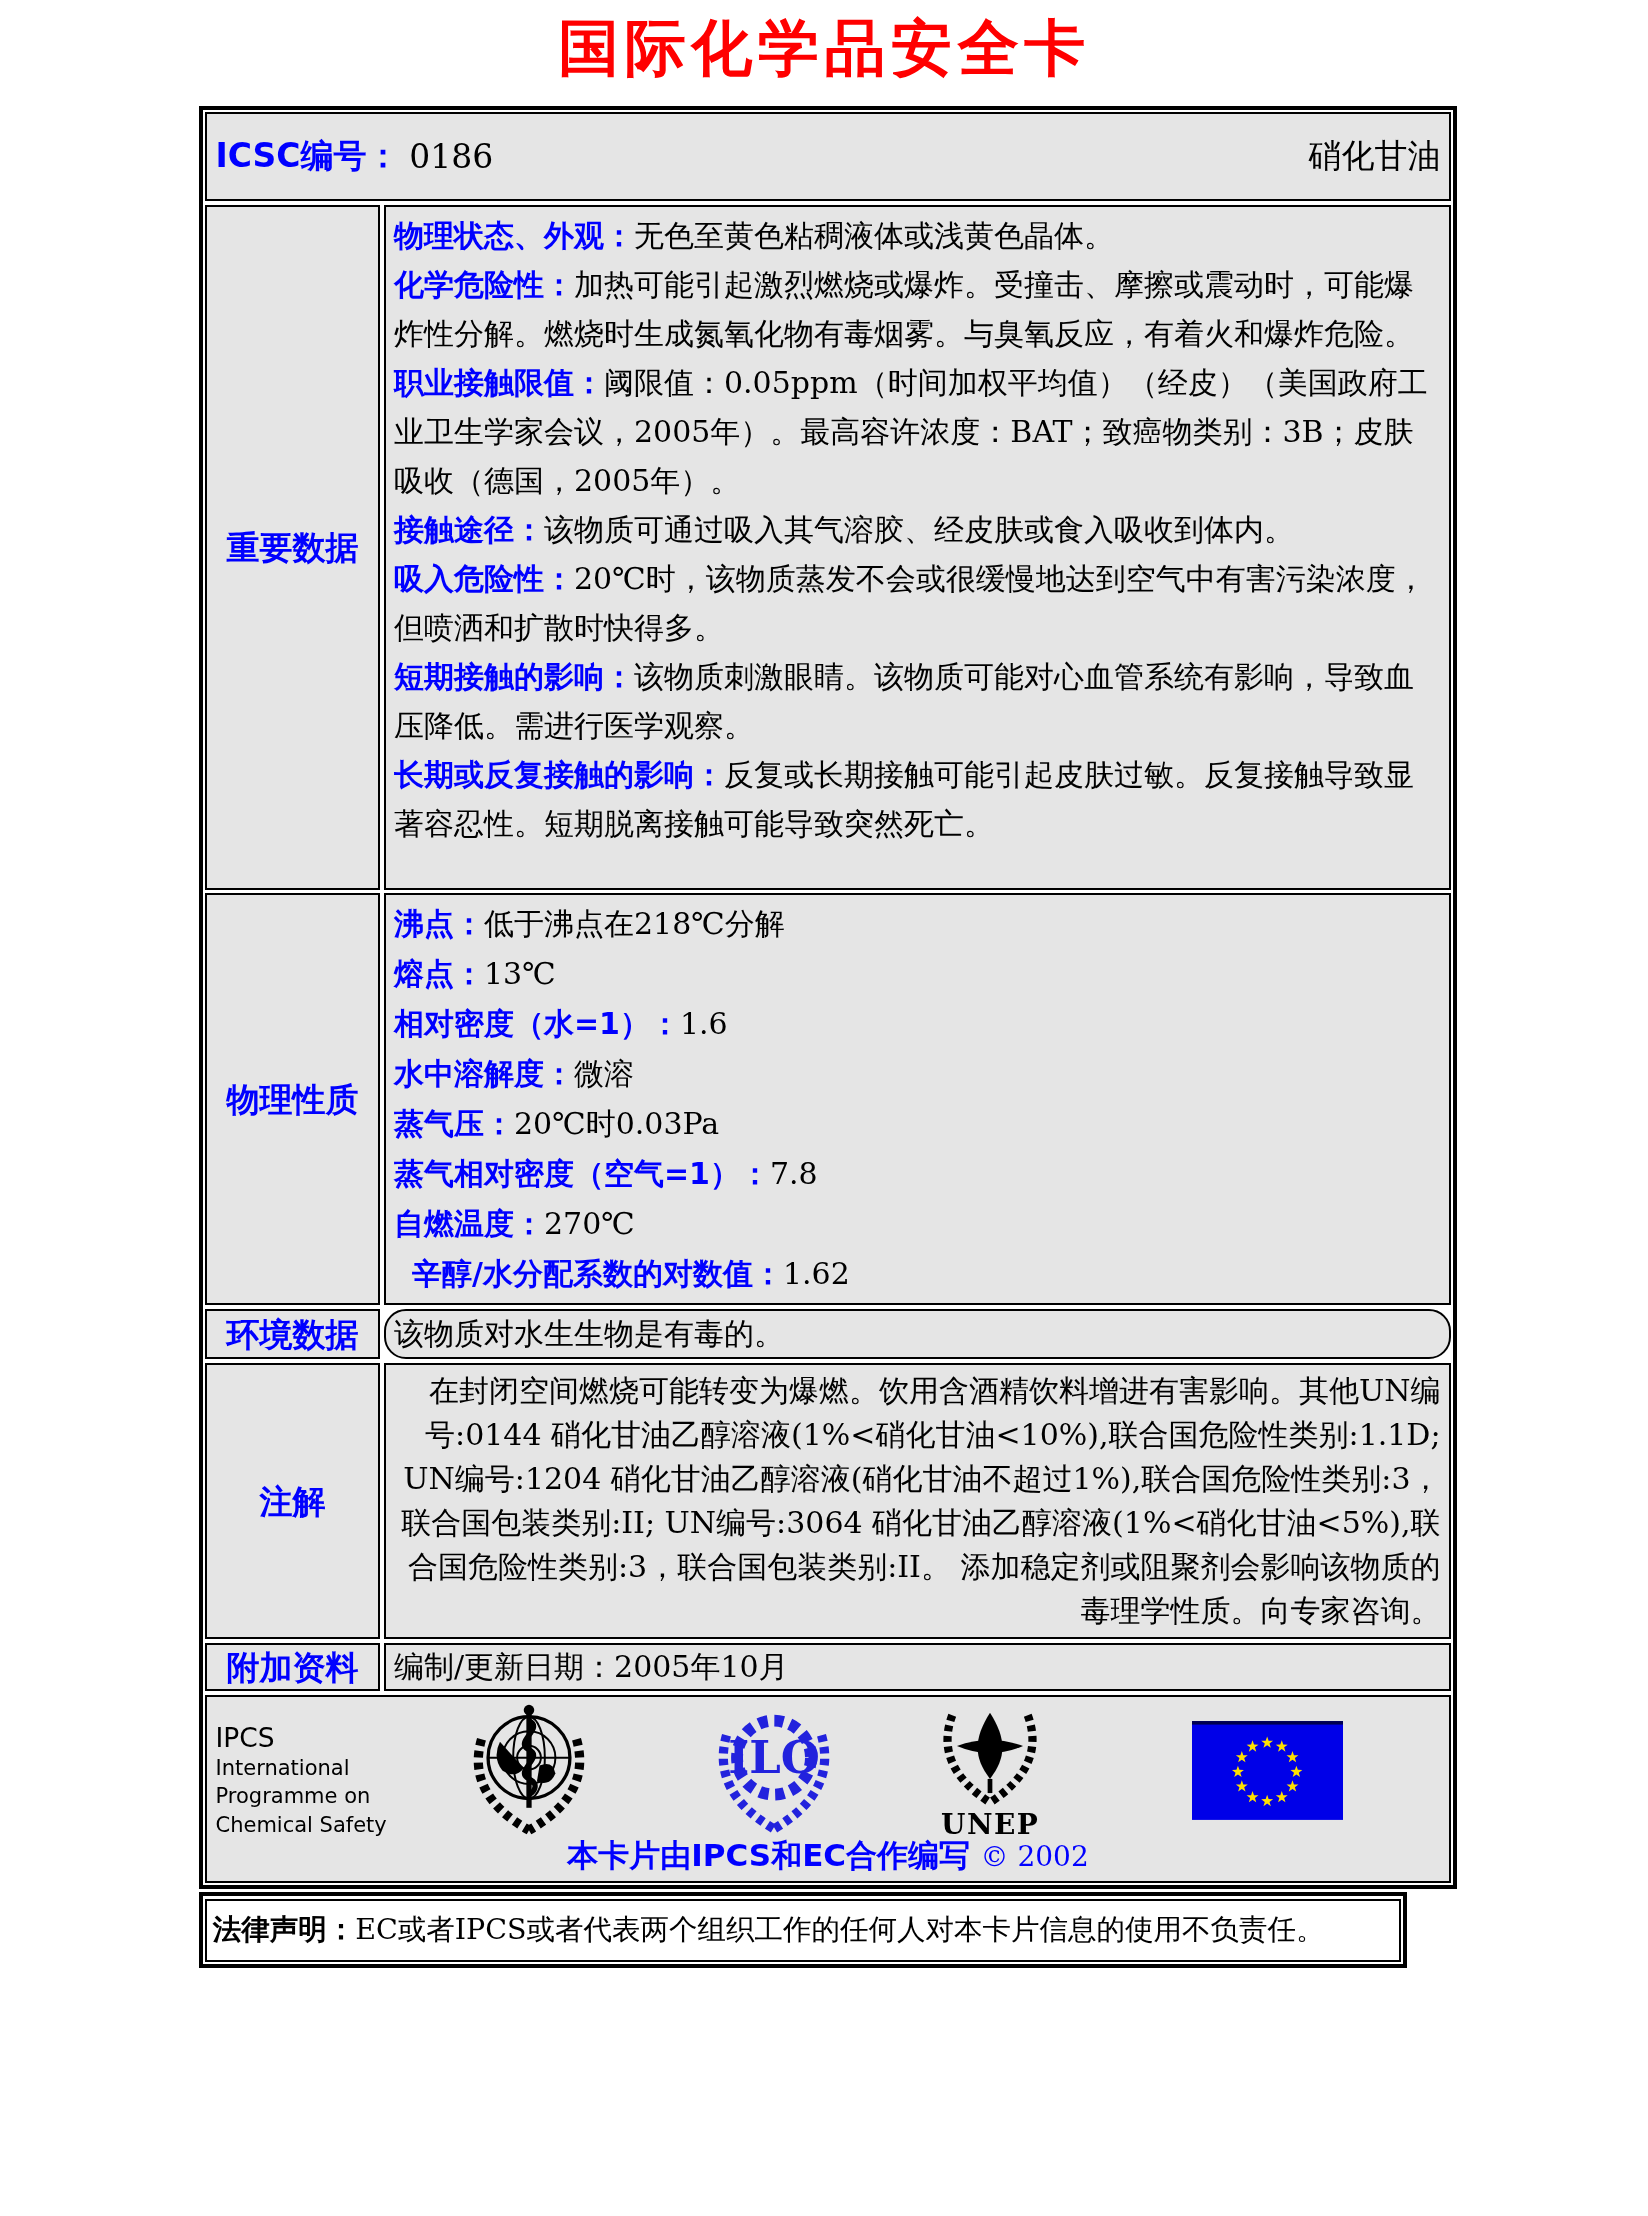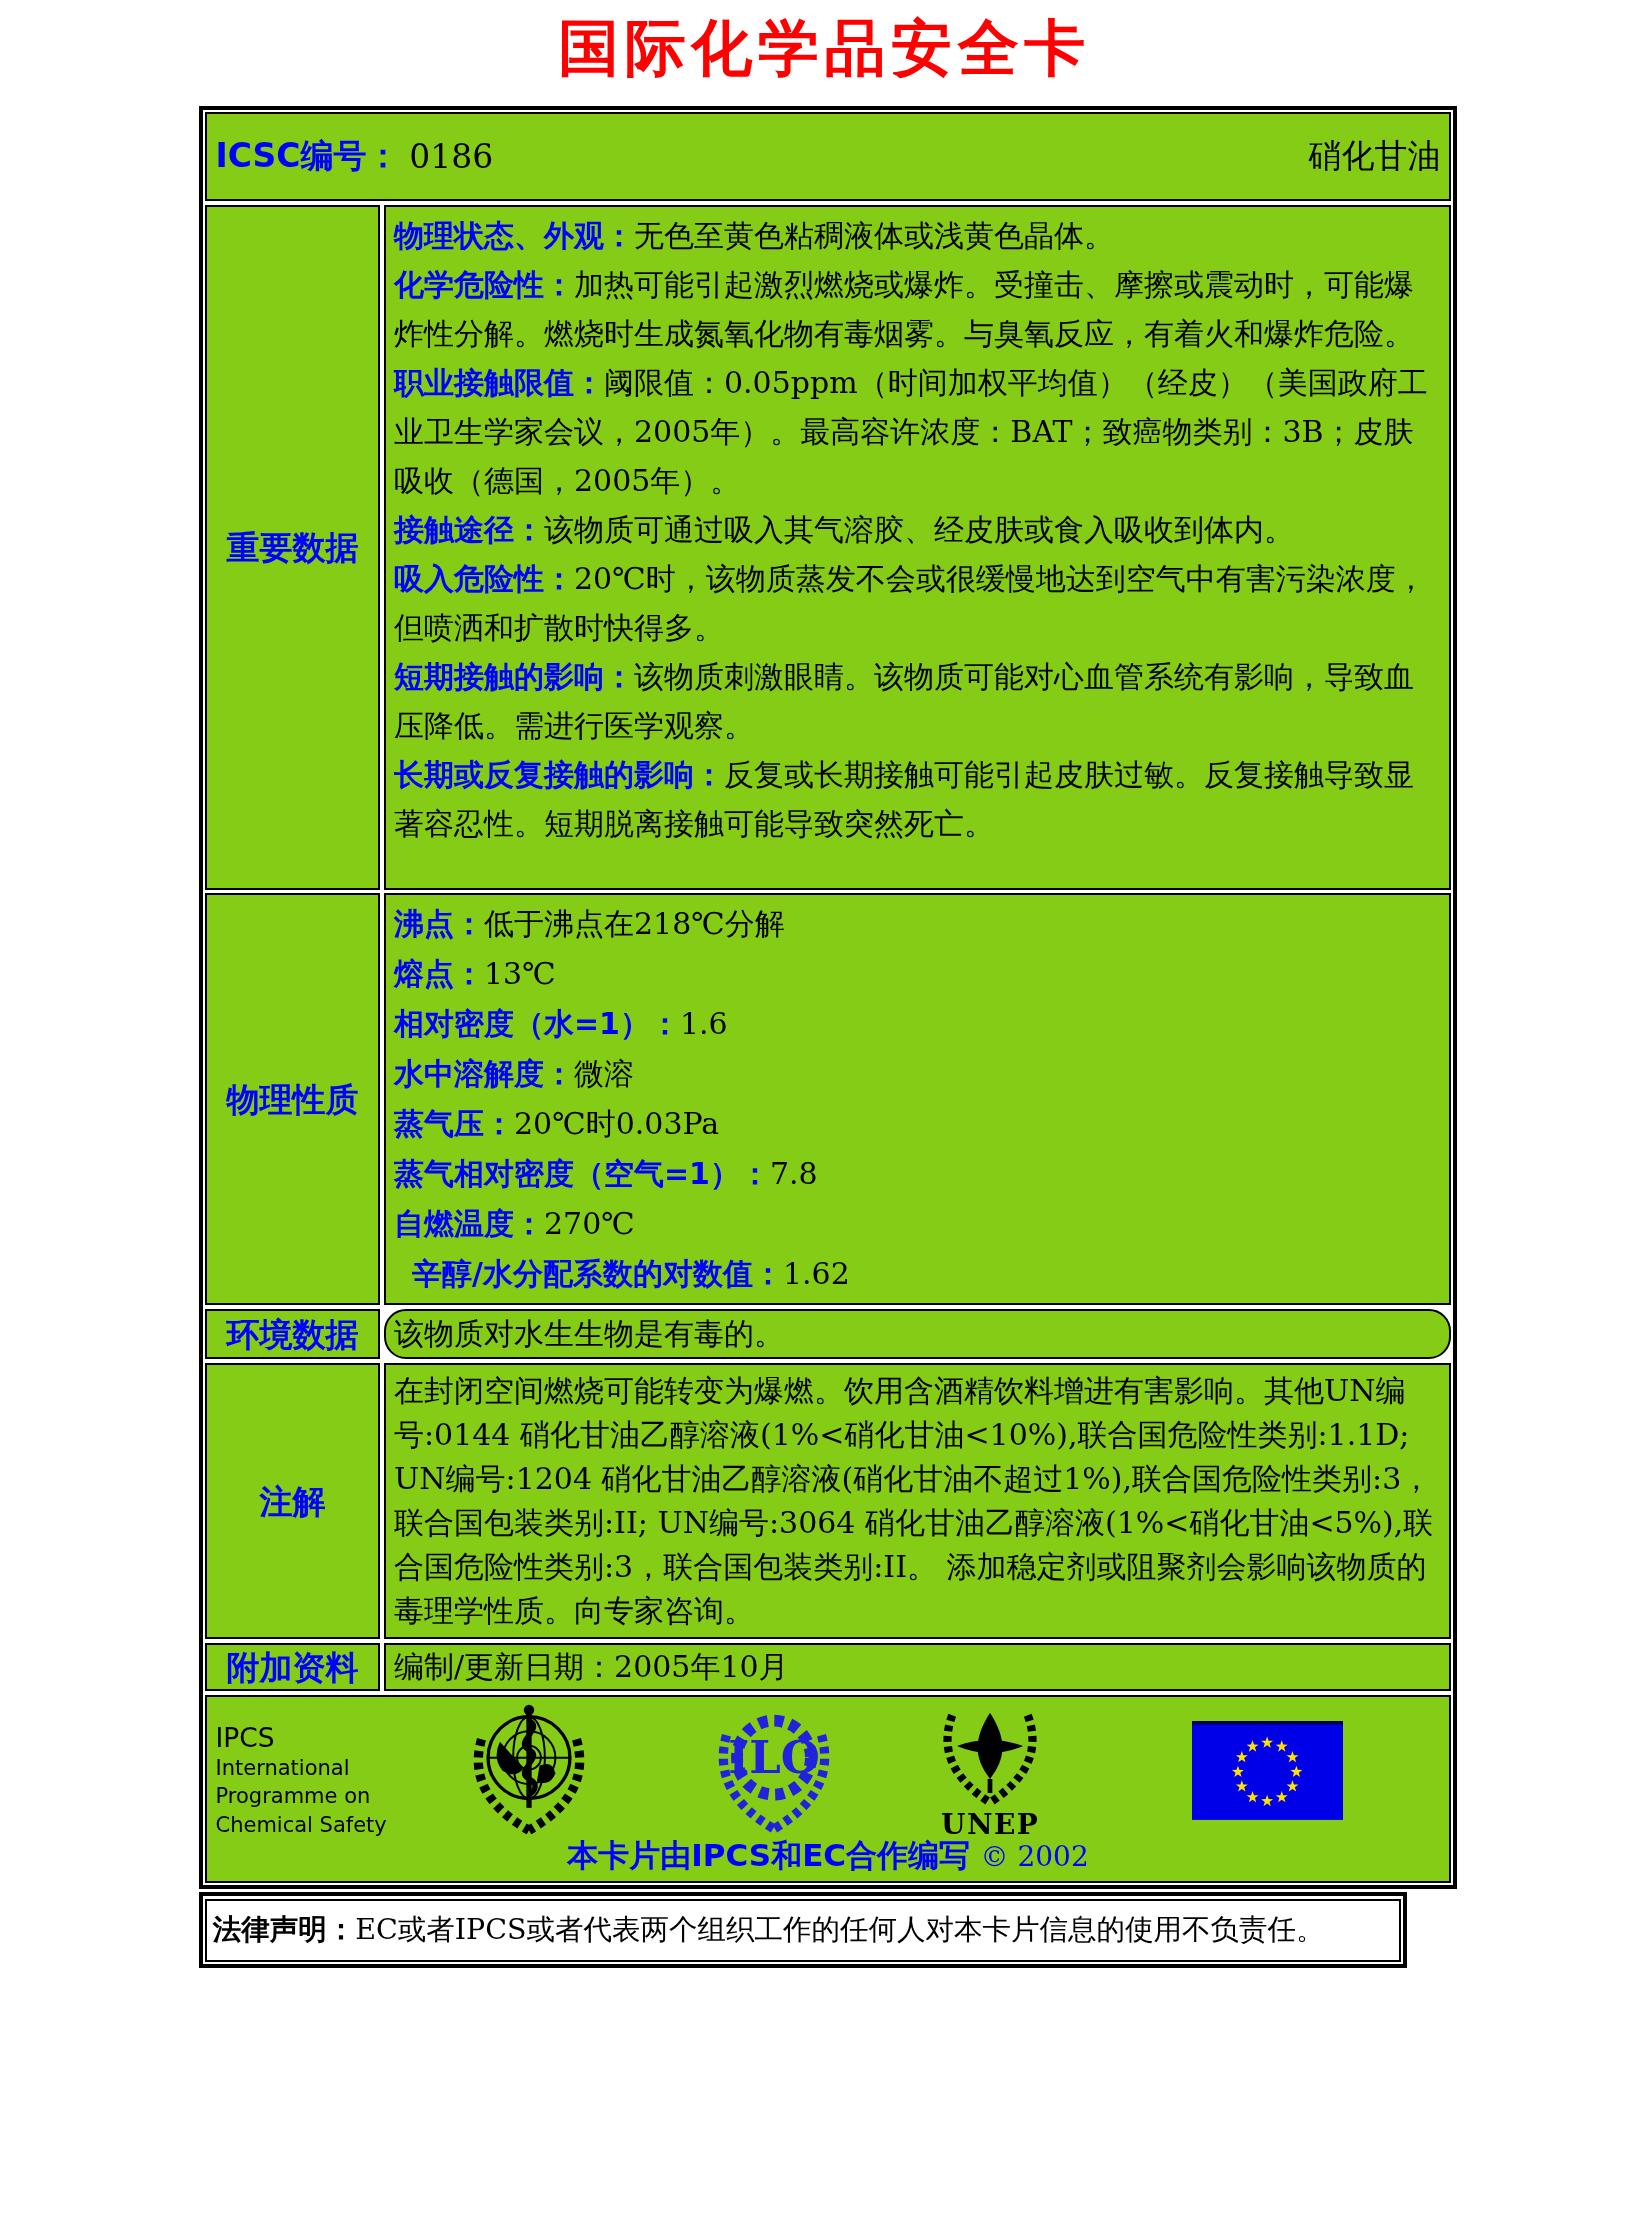--- a/index.html
+++ b/index.html
@@ -11,21 +11,21 @@
     margin:14px 0 0 0;text-align:center;color:#ff0000;font-weight:bold;
     font-size:61px;line-height:67px;letter-spacing:5.6px;
     font-family:"DejaVu Sans", sans-serif;
   }
   
   .card{
     box-sizing:border-box;margin:25px 0 0 199px;width:1258px;
     border:4.2px solid #000;padding:2.1px;background:#fff;
     display:grid;grid-template-columns:175px 1fr;gap:3.5px;
   }
-  .cell{box-sizing:border-box;border:2.1px solid #000;background:#84cc16;}
+  .cell{box-sizing:border-box;border:2.1px solid #000;background:#e5e5e5;}
   .full{grid-column:1 / -1;}
   .icsc-cell{
     min-height:89px;display:flex;align-items:center;padding:0 8.4px;
     font-size:33px;
   }
   .icsc-label{color:#0000ff;font-weight:bold;font-family:"DejaVu Sans",sans-serif;}
   .icsc-number{margin-left:9.7px;font-family:"DejaVu Serif",serif;}
   .icsc-spacer{flex:1;}
   .chem-name{font-family:"DejaVu Serif",serif;}
   .label-cell{
@@ -40,21 +40,21 @@
   .h-important{min-height:685px;}
   .h-physical{min-height:405px;}
   .h-env{min-height:46px;}
   .h-notes{min-height:266px;}
   .h-addl{min-height:42px;}
   .sec-important .item{line-height:49px;}
   .sec-physical .item{line-height:50px;}
   .sec-physical .item:last-child{padding-left:18px;}
   .sec-env{display:flex;align-items:center;border-radius:22px;}
   .sec-env .item{line-height:38px;}
-  .sec-notes .item{line-height:44px;}
+  .sec-notes .item{line-height:44px;text-align:right;}
   .sec-addl{display:flex;align-items:center;}
   .sec-addl .item{line-height:36px;}
   
   .logos-cell{min-height:188px;position:relative;padding:0;}
   .ipcs-block{position:absolute;left:8.4px;top:25px;font-family:"DejaVu Sans",sans-serif;}
   .ipcs-acronym{font-size:26.5px;font-weight:normal;line-height:32px;}
   .ipcs-line{font-size:21px;line-height:28.5px;}
   .logo{position:absolute;}
   .logo-who{left:256px;top:5.6px;}
   .logo-ilo{left:501px;top:5.6px;}

